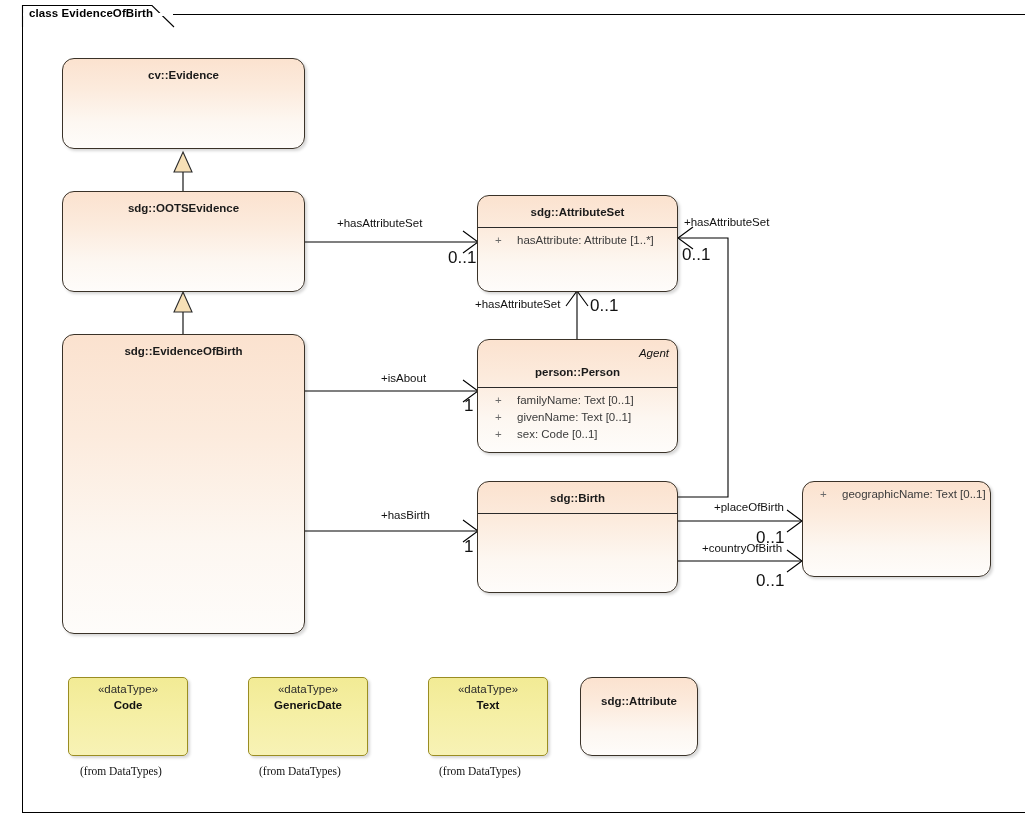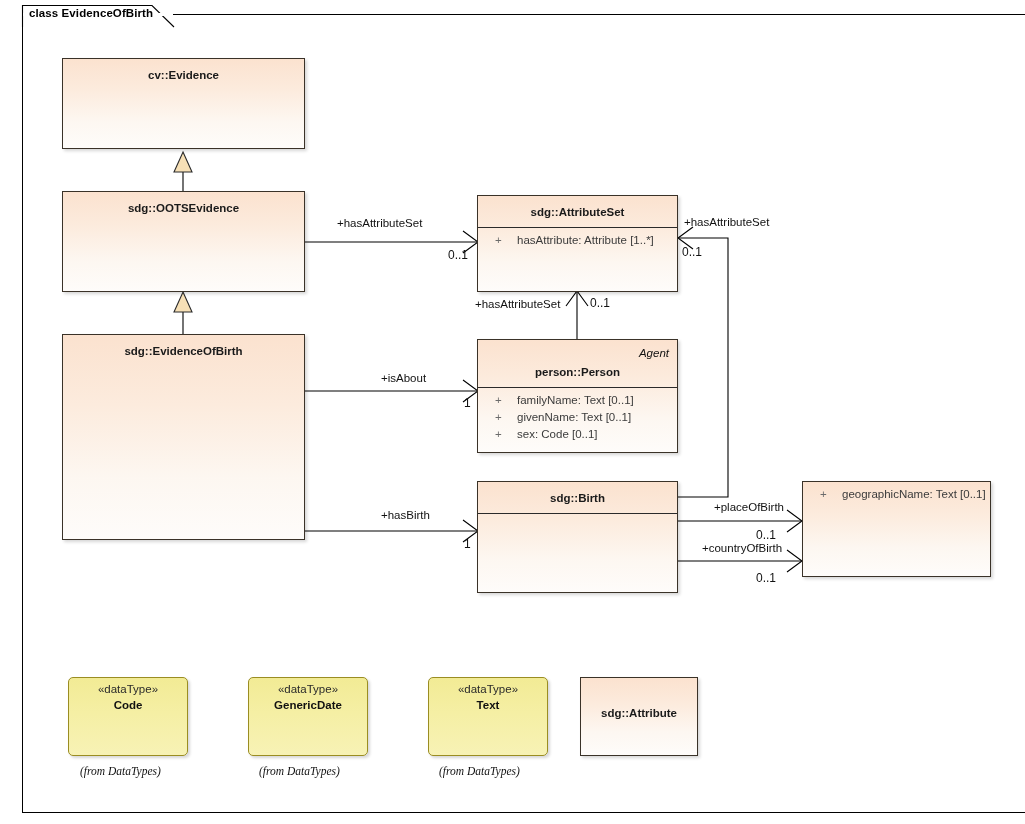--- a/index.html
+++ b/index.html
@@ -18,21 +18,21 @@
   }
   #tab-label{
     position:absolute;left:13px;top:7px;
     font-size:11.5px;font-weight:bold;color:#000;white-space:nowrap;
     letter-spacing:.1px;
   }
 
   
   .cls{
     position:absolute;box-sizing:border-box;
-    border:1px solid #3a3228;border-radius:0;
+    border:1px solid #3a3228;border-radius:12px;
     background:linear-gradient(to bottom,#fbe2cf 0%,#fcebdd 34%,#fdf7f1 70%,#fefcfa 100%);
     box-shadow:2px 2px 3px rgba(0,0,0,.16);
     overflow:hidden;
   }
   .cls .hdr{
     position:relative;text-align:center;font-weight:bold;font-size:11.5px;
     color:#1a1a1a;padding:9px 6px 8px 6px;line-height:14px;white-space:nowrap;
   }
   .cls.sect .hdr{border-bottom:1px solid #2a2a2a;}
   .stereo{
@@ -51,30 +51,30 @@
     position:absolute;box-sizing:border-box;
     border:1px solid #9a8d22;border-radius:5px;
     background:linear-gradient(to bottom,#f2eb95 0%,#f5efa4 45%,#f7f2b5 100%);
     box-shadow:2px 2px 3px rgba(0,0,0,.16);
     display:flex;flex-direction:column;align-items:center;
     padding-top:4px;
   }
   .dt .st{font-size:11.5px;color:#2a2a2a;line-height:15px;}
   .dt .nm{font-size:11.5px;font-weight:bold;color:#111;line-height:16px;}
   .fromlbl{
-    position:absolute;font-style:italic;font-size:11.5px;color:#111;
+    position:absolute;font-size:11.5px;color:#111;
     font-family:"Liberation Serif","DejaVu Serif",serif;white-space:nowrap;
   }
 
   
   .edge-lbl{
     position:absolute;font-size:11.5px;color:#111;white-space:nowrap;
   }
   .mult{
-    position:absolute;font-size:12px;color:#111;white-space:nowrap;
+    position:absolute;font-size:17px;color:#111;white-space:nowrap;
   }
 
   svg.lines{position:absolute;left:0;top:0;width:1025px;height:824px;overflow:visible;pointer-events:none;}
   svg.lines line,svg.lines path,svg.lines polyline{stroke:#000;stroke-width:1.1;fill:none;}
   .tri{fill:#f7e0b6;stroke:#2a2a2a;stroke-width:1.1;}
 </style>
 </head>
 <body>
 
 <div id="canvas">
@@ -136,21 +136,21 @@
   </svg>
 
   <div class="cls" style="left:46px;top:58px;width:243px;height:91px;">
     <div class="hdr">cv::Evidence</div>
   </div>
 
   <div class="cls" style="left:46px;top:191px;width:243px;height:101px;">
     <div class="hdr">sdg::OOTSEvidence</div>
   </div>
 
-  <div class="cls" style="left:46px;top:334px;width:243px;height:206px;">
+  <div class="cls" style="left:46px;top:334px;width:243px;height:300px;">
     <div class="hdr">sdg::EvidenceOfBirth</div>
   </div>
 
   <div class="cls sect" style="left:461px;top:195px;width:201px;height:97px;">
     <div class="hdr">sdg::AttributeSet</div>
     <div class="attrs">
       <div class="attr">
         <span class="vis">+</span><span>hasAttribute: Attribute [1..*]</span>
       </div>
     </div>
@@ -180,21 +180,21 @@
 
   <div class="cls sect" style="left:786px;top:481px;width:189px;height:96px;">
     <div class="attrs">
       <div class="attr">
         <span class="vis">+</span><span>geographicName: Text [0..1]</span>
       </div>
     </div>
   </div>
 
   <div class="cls" style="left:564px;top:677px;width:118px;height:79px;">
-    <div class="hdr" style="padding-top:28px">sdg::Attribute</div>
+    <div class="hdr" style="padding-top:16px">sdg::Attribute</div>
   </div>
 
   <div class="dt" style="left:52px;top:677px;width:120px;height:79px;">
     <div class="st">«dataType»</div>
     <div class="nm">Code</div>
   </div>
   <div class="fromlbl" style="left:64px;top:765px;">(from DataTypes)</div>
 
   <div class="dt" style="left:232px;top:677px;width:120px;height:79px;">
     <div class="st">«dataType»</div>

